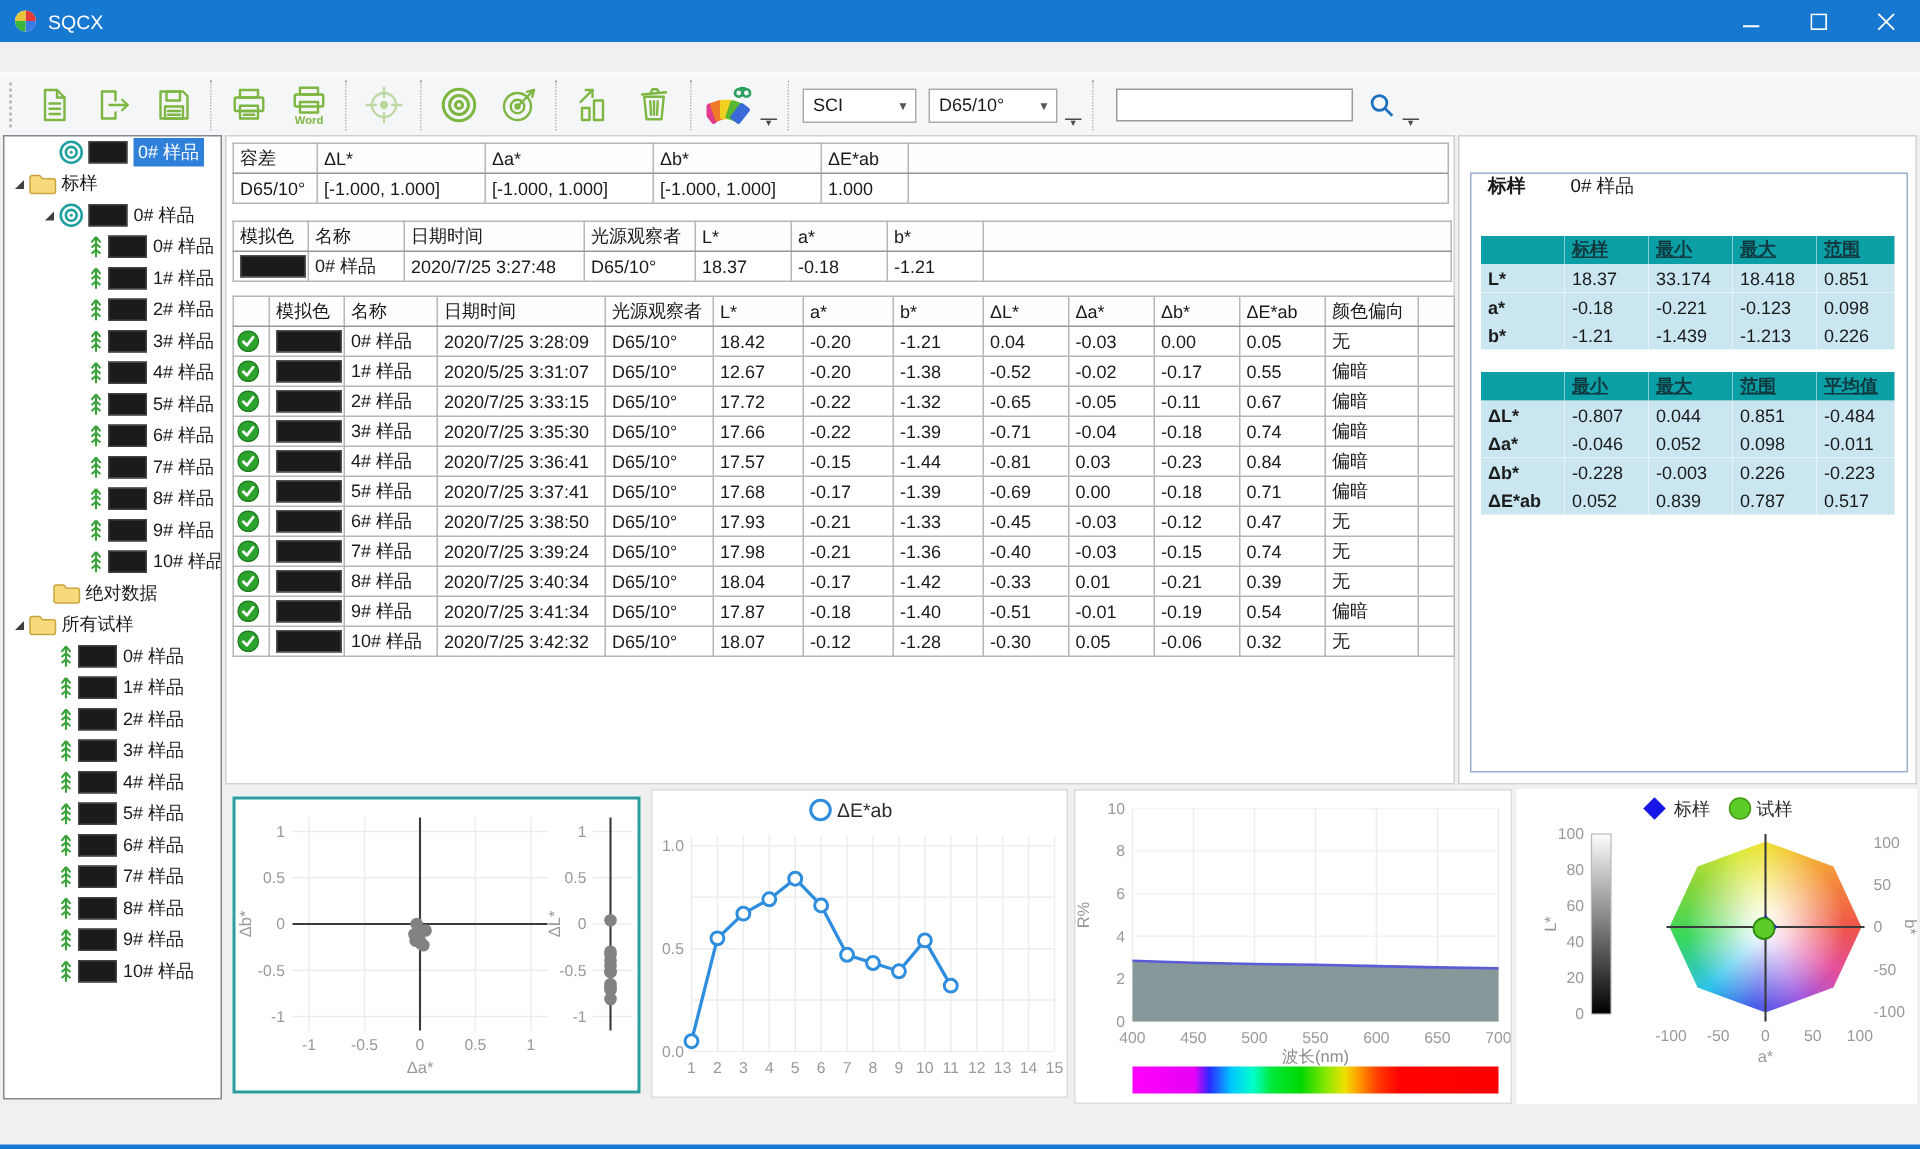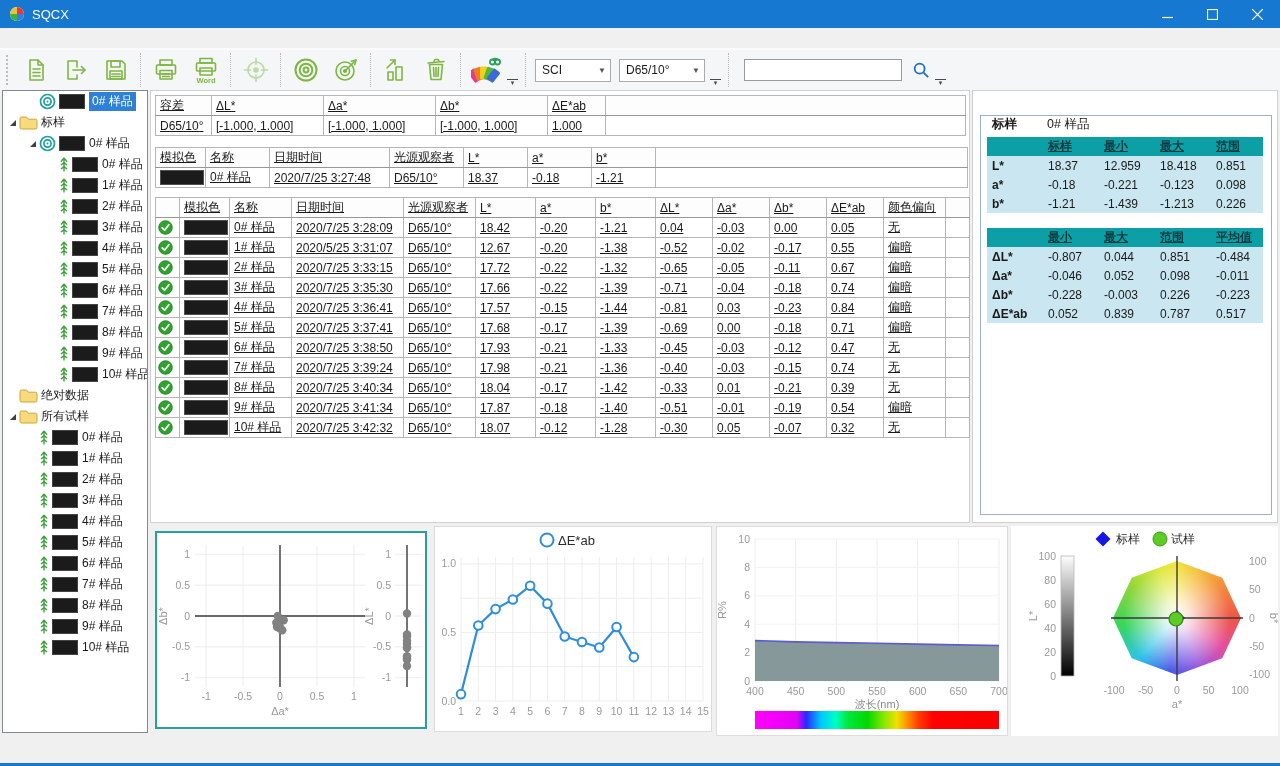--- a/index.html
+++ b/index.html
@@ -43,38 +43,38 @@
   .titem .exp{width:12px;display:flex;justify-content:center;flex:none;}
   .titem .ticon{margin-right:3px;display:flex;flex:none;}
   .swatch{display:inline-block;width:24px;height:13px;background:#1b1b1b;border:1px solid #444;
           flex:none;margin-right:4px;}
   .tlabel.sel{background:#2f80d8;color:#fff;padding:1px 3px;}
 
   
   .center{position:absolute;left:150px;top:90px;width:820px;height:433px;background:#fff;
           border:1px solid #d0d0d0;box-sizing:border-box;}
   table.grid{border-collapse:collapse;table-layout:fixed;background:#fff;font-size:12px;
-             border:1px solid #8a8a8a;position:absolute;text-decoration:underline;}
+             border:1px solid #8a8a8a;position:absolute;}
   table.grid th,table.grid td{border:1px solid #b6b6b6;padding:1px 4px;height:17px;text-align:left;
              font-weight:normal;white-space:nowrap;overflow:hidden;}
   table.grid th{background:#fdfdfd;border-bottom:1px solid #979797;}
   .tol{left:4px;top:4px;width:810px;}
   .std{left:4px;top:56px;width:812px;}
   .smp{left:4px;top:106px;width:814px;}
   .cell-swatch{width:42px;height:13px;background:#1b1b1b;border:1px solid #505050;}
 
   
   .rightpanel{position:absolute;left:972px;top:90px;width:306px;height:433px;background:#fff;
               border:1px solid #d0d0d0;box-sizing:border-box;}
   .rp-head{height:24px;display:flex;align-items:center;padding-left:5px;}
   .rp-title{margin-left:6px;font-size:12.5px;}
   .rp-card{position:absolute;left:7px;top:24px;width:290px;height:398px;border:1px solid #9ab0cc;
            background:#fff;overflow:hidden;}
   .rp-cie{font-weight:bold;font-size:13px;text-align:center;margin:11px 0 16px 0;}
-  .rp-std{margin:0 0 4px 11px;font-size:12.5px;}
+  .rp-std{margin:0 0 24px 11px;font-size:12.5px;}
   .rp-std .b{font-weight:bold;margin-right:30px;}
   table.rp-grid{border-collapse:collapse;font-size:12px;width:276px;margin:0 0 15px 6px;table-layout:fixed;}
   table.rp-grid td{padding:1px 5px;height:17px;white-space:nowrap;overflow:hidden;}
   table.rp-grid tr.h td{background:#0d9fa6;font-weight:bold;color:#0e3a40;}
   table.rp-grid tr.h td span{text-decoration:underline;}
   table.rp-grid tr.r td{background:#c9e6f1;}
   table.rp-grid td.lbl{font-weight:bold;}
 
   
   .card{position:absolute;background:#fff;box-sizing:border-box;}
@@ -455,21 +455,21 @@
         <span class="exp"></span>
         <span class="ticon">
           <svg width="10" height="17" viewBox="0 0 10 17" fill="none" stroke="#3ba23b" stroke-width="1.4">
             <line x1="5" y1="2" x2="5" y2="15.5"></line>
             <path d="M5 2L2 5.6M5 2l3 3.6M2 9l3-2.4L8 9M2 13l3-2.4L8 13"></path>
           </svg>
         </span>
         <span class="swatch"></span>
         <span class="tlabel">10# 样品</span>
       </div>
-      <div class="titem" style="padding-left: 4px;">
+      <div class="titem" style="padding-left: 20px;">
         <span class="exp"></span>
         <span class="ticon">
           <svg width="19" height="15" viewBox="0 0 19 15">
             <path d="M1 3.5Q1 2 2.5 2h5l1.8 2.2h7.2Q18 4.2 18 5.7v6.8Q18 14 16.5 14h-14Q1 14 1 12.5z" fill="#f7da7c" stroke="#c9a43f"></path>
           </svg>
         </span>
         <span class="tlabel">绝对数据</span>
       </div>
       <div class="titem" style="padding-left: 4px;">
         <span class="exp">
@@ -975,21 +975,21 @@
               <div class="cell-swatch"></div>
             </td>
             <td>10# 样品</td>
             <td>2020/7/25 3:42:32</td>
             <td>D65/10°</td>
             <td>18.07</td>
             <td>-0.12</td>
             <td>-1.28</td>
             <td>-0.30</td>
             <td>0.05</td>
-            <td>-0.07</td>
+            <td>-0.06</td>
             <td>0.32</td>
             <td>无</td>
             <td></td>
           </tr>
         </tbody>
       </table>
   </section>
 
   <section class="rightpanel">
     <div class="rp-card">
@@ -1008,21 +1008,21 @@
             <tr class="h">
               <td></td>
               <td><span>标样</span></td>
               <td><span>最小</span></td>
               <td><span>最大</span></td>
               <td><span>范围</span></td>
             </tr>
             <tr class="r">
               <td class="lbl">L*</td>
               <td>18.37</td>
-              <td>12.959</td>
+              <td>33.174</td>
               <td>18.418</td>
               <td>0.851</td>
             </tr>
             <tr class="r">
               <td class="lbl">a*</td>
               <td>-0.18</td>
               <td>-0.221</td>
               <td>-0.123</td>
               <td>0.098</td>
             </tr>

